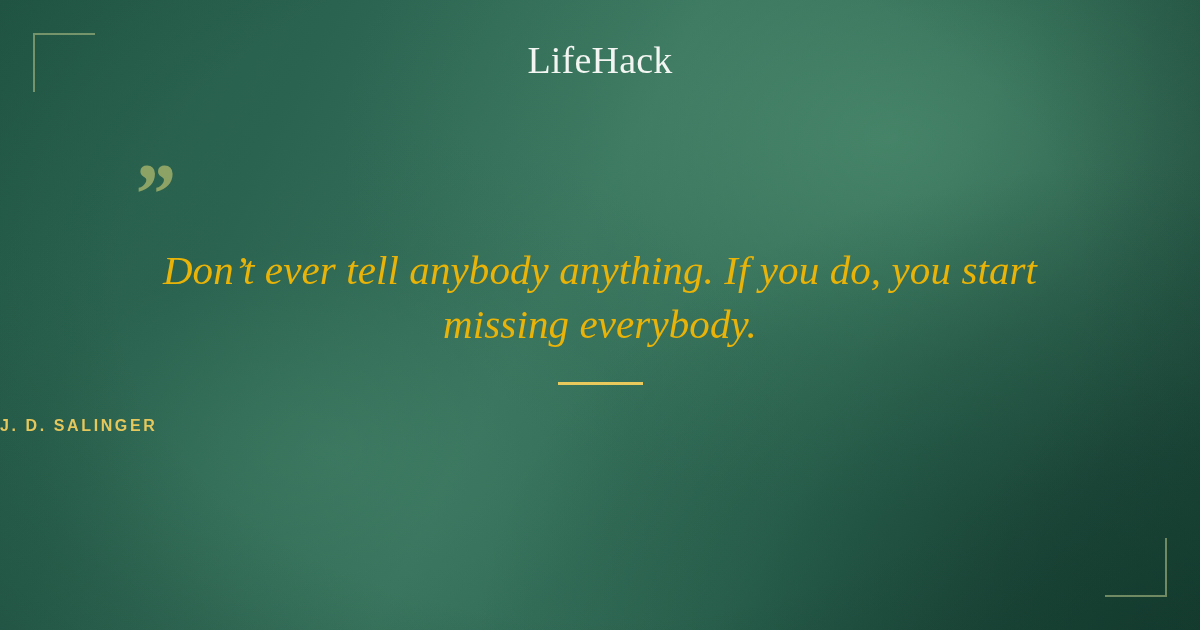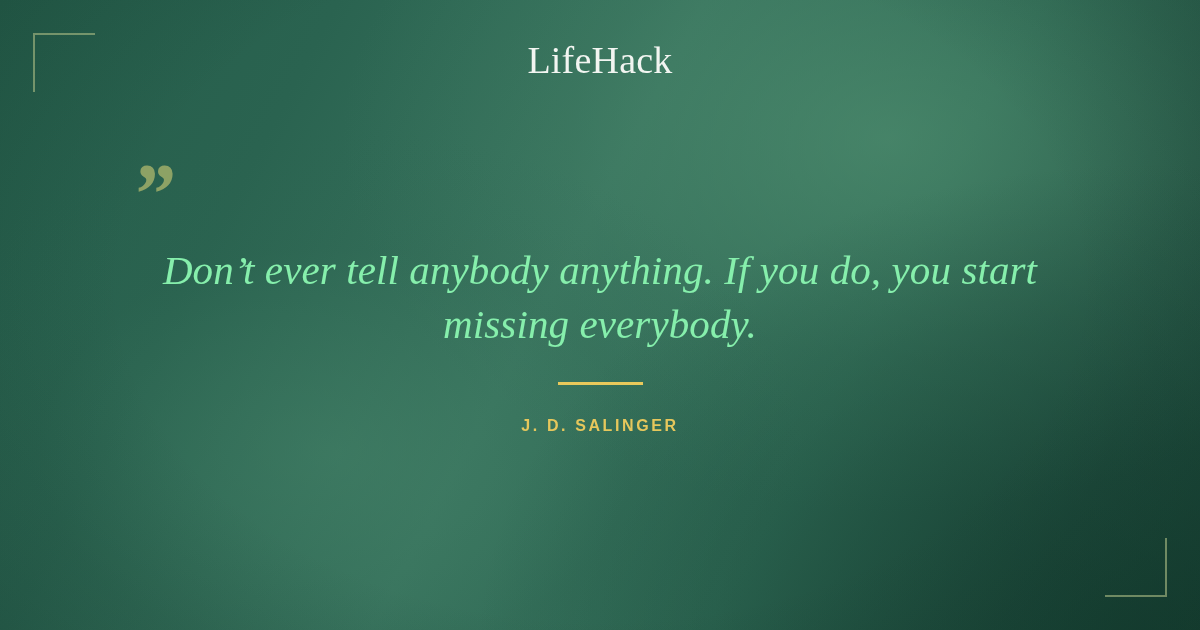--- a/index.html
+++ b/index.html
@@ -121,41 +121,41 @@
   .quote-text {
     position: absolute;
     left: 140px;
     top: 243px;
     width: 920px;
     text-align: center;
     font-family: "Liberation Serif", "DejaVu Serif", serif;
     font-style: italic;
     font-size: 41px;
     line-height: 54px;
-    color: #86efac;
+    color: #eab308;
     letter-spacing: 0.1px;
   }
 
   
   .divider {
     position: absolute;
     left: 558px;
     top: 382px;
     width: 85px;
     height: 3px;
     background: #e9c95b;
   }
 
   
   .author {
     position: absolute;
     top: 416px;
     left: 0;
     width: 1200px;
-    text-align: center;
+    text-align: left;
     font-family: "Liberation Sans", sans-serif;
     font-size: 16px;
     font-weight: 700;
     letter-spacing: 2.6px;
     color: #e6c75c;
     line-height: 1.2;
   }
 </style>
 </head>
 <body>

